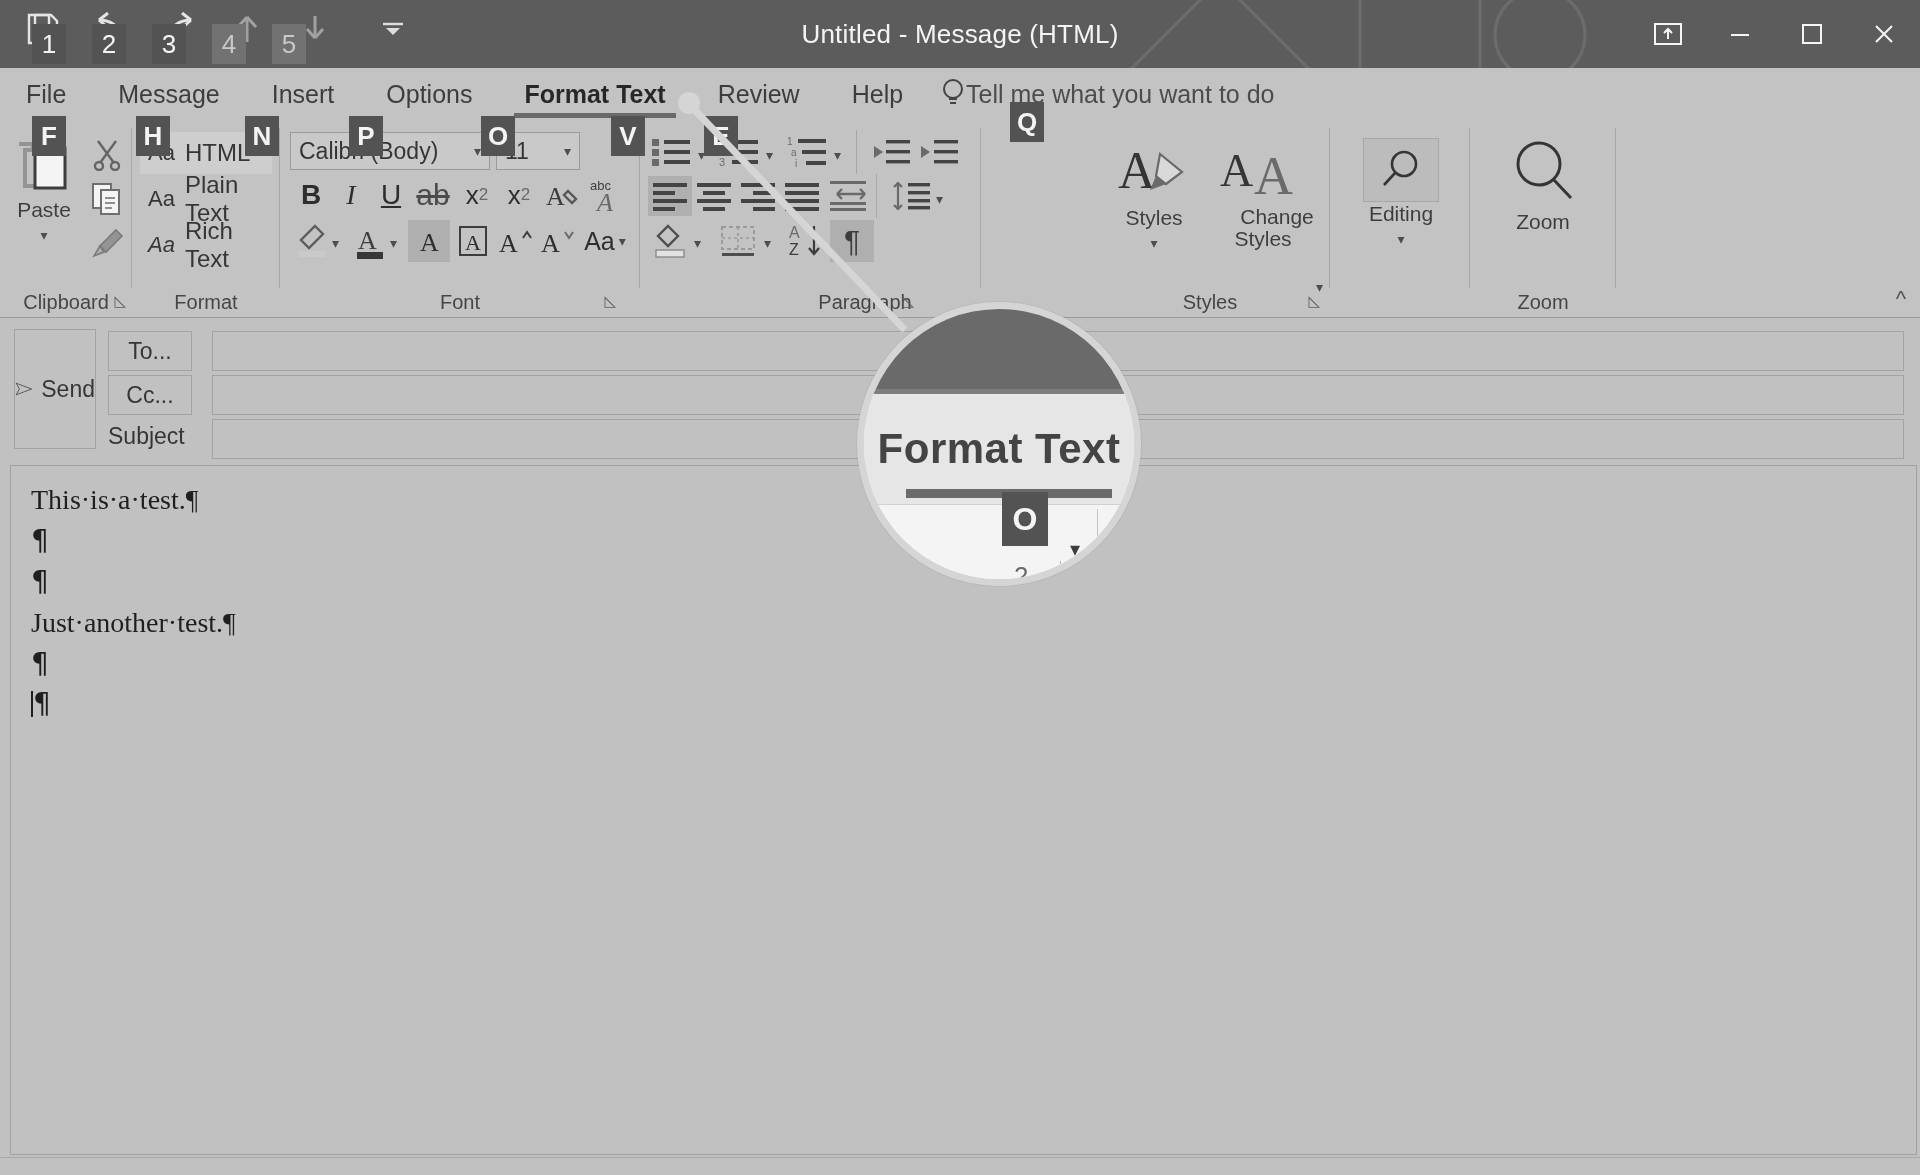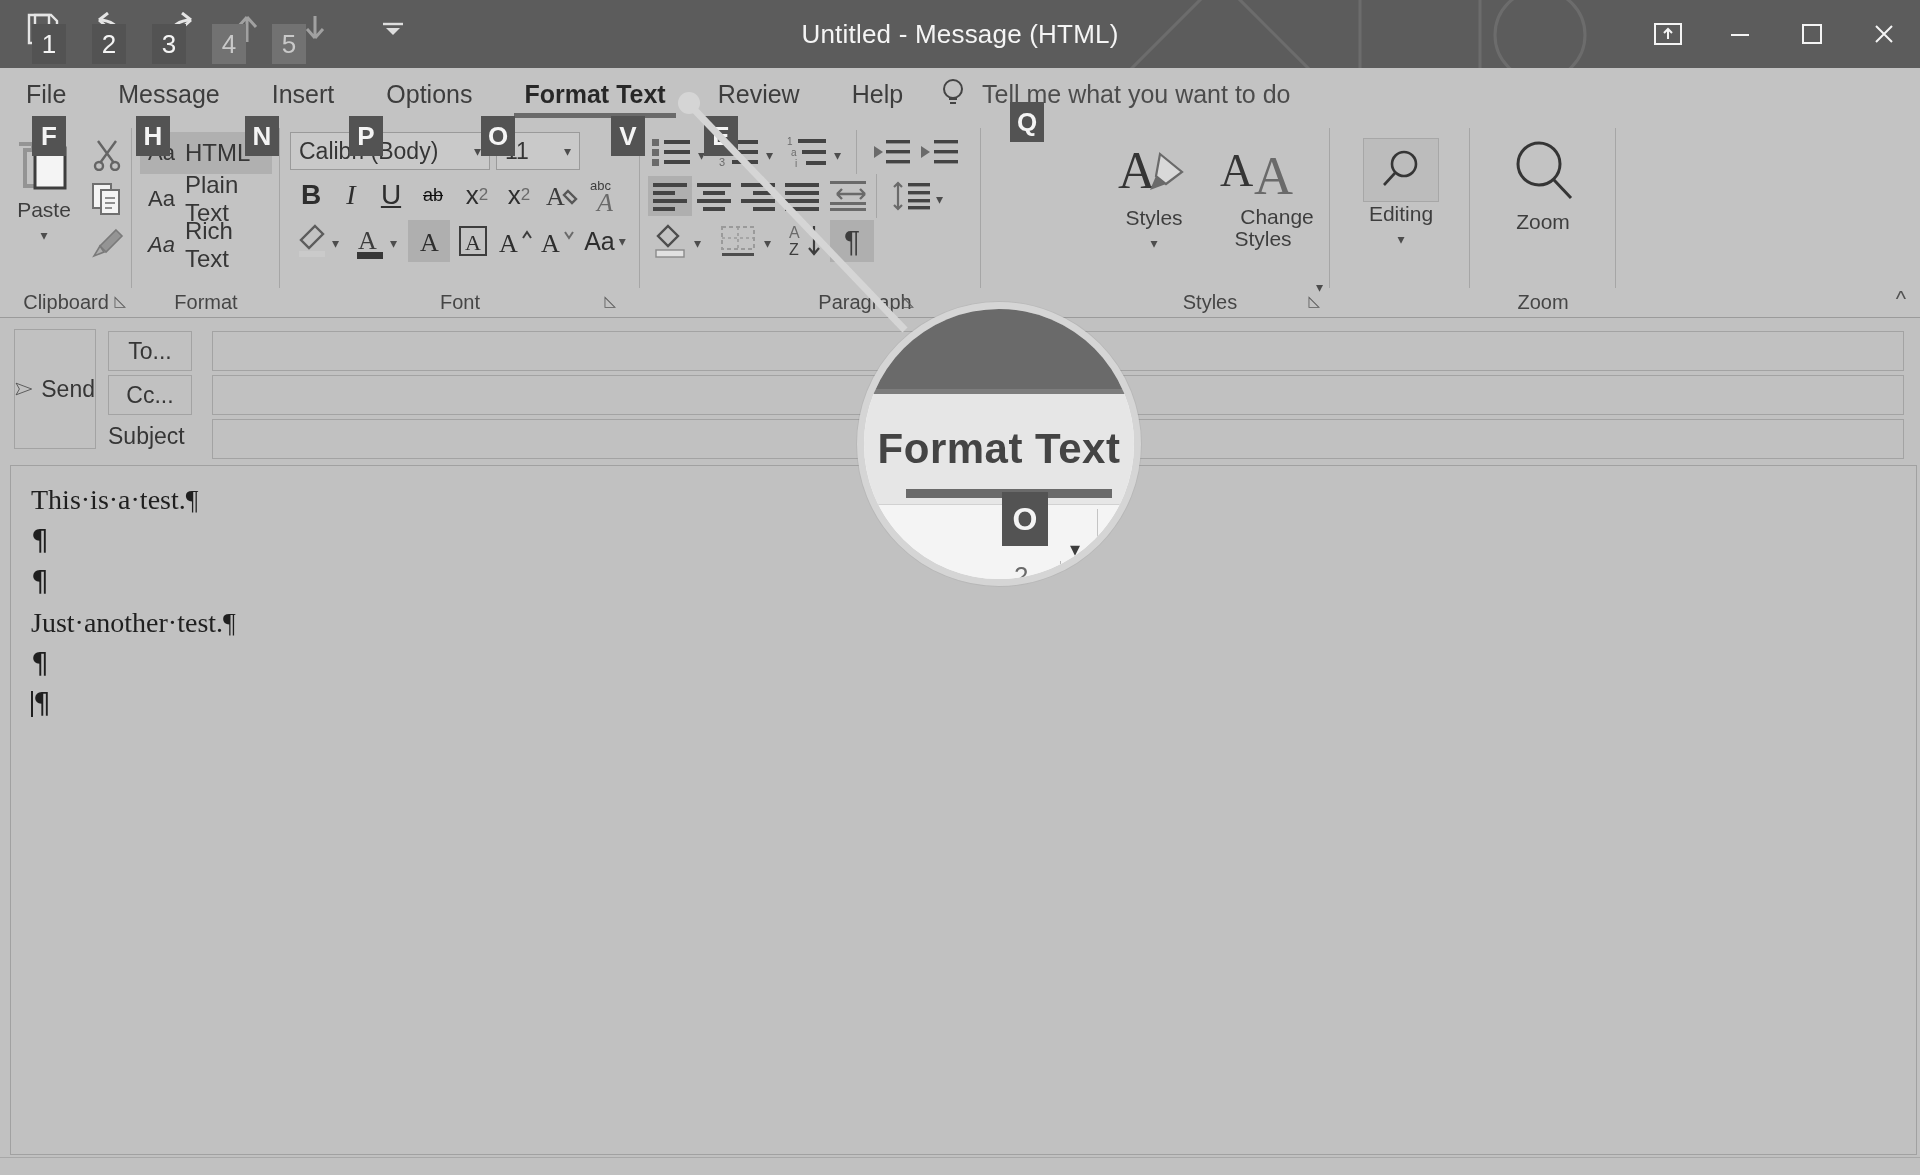--- a/index.html
+++ b/index.html
@@ -69,21 +69,21 @@
     padding: 0 26px; height: 52px; line-height: 52px;
     font-size: 25px; color: #333; position: relative; white-space: nowrap;
   }
   .tab.active { font-weight: bold; color: #1a1a1a; }
   .tab.active::after {
     content: ""; position: absolute; left: 16px; right: 16px; bottom: 2px;
     height: 5px; background: #1573c8;
   }
   .tellme {
     position: absolute; top: 0; left: 940px; height: 52px;
-    display: flex; align-items: center; gap: 16px;
+    display: flex; align-items: center; 
     font-size: 25px; color: #a21caf;
   }
   .ribbon-body {
     position: absolute; top: 52px; left: 0; width: 1920px; height: 198px;
   }
   .group {
     position: absolute; top: 0; height: 198px;
   }
   .group-label {
     position: absolute; bottom: 4px; left: 0; width: 100%;
@@ -104,21 +104,21 @@
   .icon-btn {
     display: flex; align-items: center; justify-content: center;
   }
   .icon-btn.sel { background: #b2b2b2; }
   .caret-sm { font-size: 14px; color: #444; line-height: 1; }
   
   .fmt-item {
     display: flex; align-items: center; gap: 10px;
     font-size: 24px; color: #2b2b2b; height: 42px; padding: 0 8px;
   }
-  .fmt-item.sel { background: #eab308; }
+  .fmt-item.sel { background: #86efac; }
   
   .combo {
     background: #cfcfcf; border: 1px solid #9a9a9a;
     display: flex; align-items: center; justify-content: space-between;
     font-size: 23px; color: #2a2a2a; padding: 0 8px;
   }
   
   .keytip {
     position: absolute;
     background: #4b4b4b; color: #fff;
@@ -400,21 +400,21 @@
           <span>Calibri (Body)</span>
           <span class="caret-sm">▾</span>
         </div>
         <div class="combo" style="position:absolute; left:216px; top:12px; width:84px; height:38px;">
           <span>11</span>
           <span class="caret-sm">▾</span>
         </div>
         <div class="icon-btn" style="position:absolute; left:12px; top:56px; width:38px; height:38px; font-size:28px; font-weight:bold; color:#222;">B</div>
         <div class="icon-btn" style="position:absolute; left:52px; top:56px; width:38px; height:38px; font-size:28px; font-style:italic; font-family:'Liberation Serif',serif; color:#222;">I</div>
         <div class="icon-btn" style="position:absolute; left:92px; top:56px; width:38px; height:38px; font-size:28px; text-decoration:underline; color:#222;">U</div>
-        <div class="icon-btn" style="position:absolute; left:132px; top:56px; width:42px; height:38px; font-size:18px; text-decoration:line-through; color:#000000;">ab</div>
+        <div class="icon-btn" style="position:absolute; left:132px; top:56px; width:42px; height:38px; font-size:30px; text-decoration:line-through; color:#a21caf;">ab</div>
         <div class="icon-btn" style="position:absolute; left:176px; top:56px; width:42px; height:38px; font-size:26px; color:#222;">
           <span>x</span>
             <sub style="color:#1572c6; font-size:17px;">2</sub>
         </div>
         <div class="icon-btn" style="position:absolute; left:218px; top:56px; width:42px; height:38px; font-size:26px; color:#222;">
           <span>x</span>
             <sup style="color:#1572c6; font-size:17px;">2</sup>
         </div>
         <div class="icon-btn" style="position:absolute; left:262px; top:56px; width:42px; height:38px;">
           <svg width="34" height="32" viewBox="0 0 34 32">

